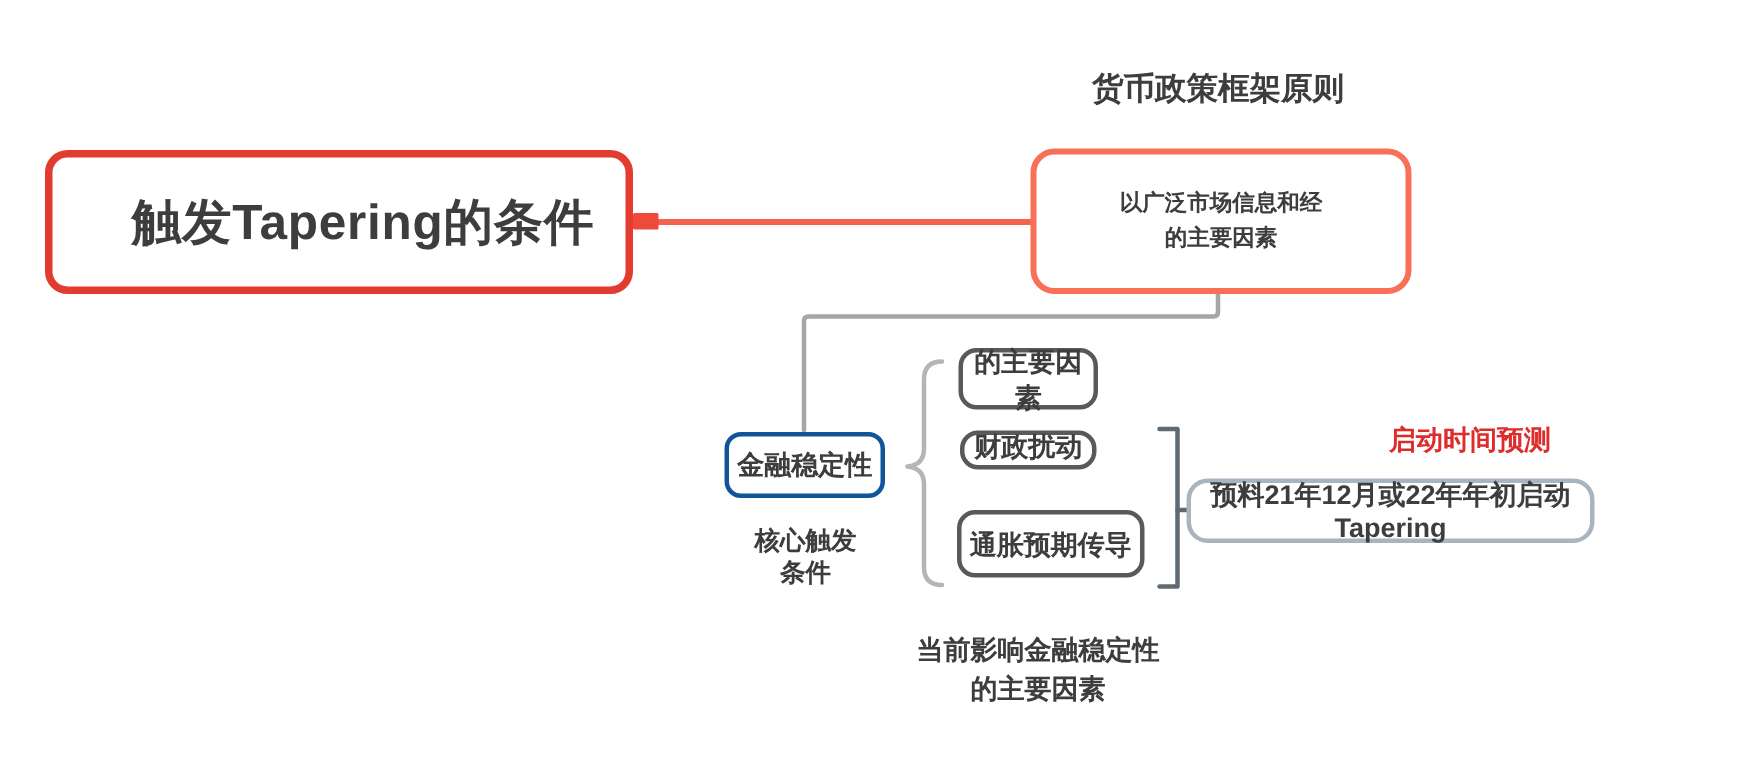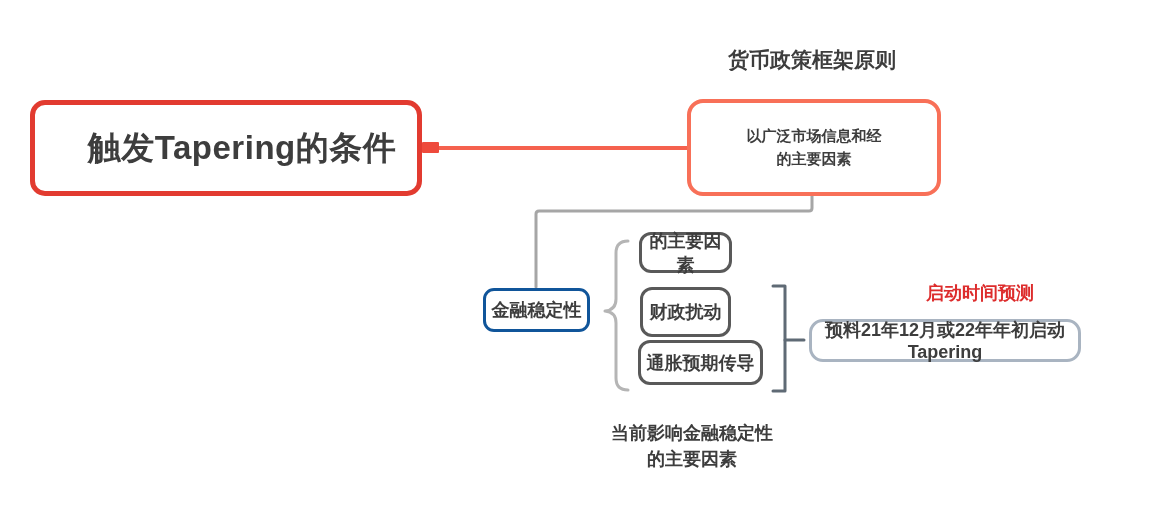--- a/index.html
+++ b/index.html
@@ -74,24 +74,24 @@
     border-radius: 11px;
     font-size: 18px;
     justify-content: center;
   }
   .node-factor {
     border: 3px solid var(--c-factor-border);
     border-radius: 12px;
     font-size: 18px;
   }
   .node-factor-0 { left: 639px; top: 232px; width: 93px;  height: 41px; }
-  .node-factor-1 { left: 640px; top: 287px; width: 91px;  height: 50px; }
+  .node-factor-1 { left: 640px; top: 287px; width: 91px;  height: 26px; align-items: flex-end; }
   .node-factor-2 { left: 638px; top: 340px; width: 125px; height: 45px; }
   .node-prediction {
-    left: 809px; top: 319px; width: 272px; height: 43px;
+    left: 791px; top: 319px; width: 272px; height: 43px;
     border: 3px solid var(--c-prediction-border);
     border-radius: 14px;
     font-size: 18px;
   }
 
   .caption {
     position: absolute;
     text-align: center;
     font-weight: 700;
     color: var(--c-text);
@@ -128,20 +128,24 @@
     <span>
       <span>以广泛市场信息和经</span><br>
       <span>的主要因素</span>
     </span>
   </div>
 
   <div class="node node-stability">
     <span>金融稳定性</span>
   </div>
 
+  <div class="caption caption-stability">
+    <span>核心触发</span><br>
+    <span>条件</span>
+  </div>
 
   <div class="node node-factor node-factor-0">
     <span>的主要因素</span>
   </div>
   <div class="node node-factor node-factor-1">
     <span>财政扰动</span>
   </div>
   <div class="node node-factor node-factor-2">
     <span>通胀预期传导</span>
   </div>

